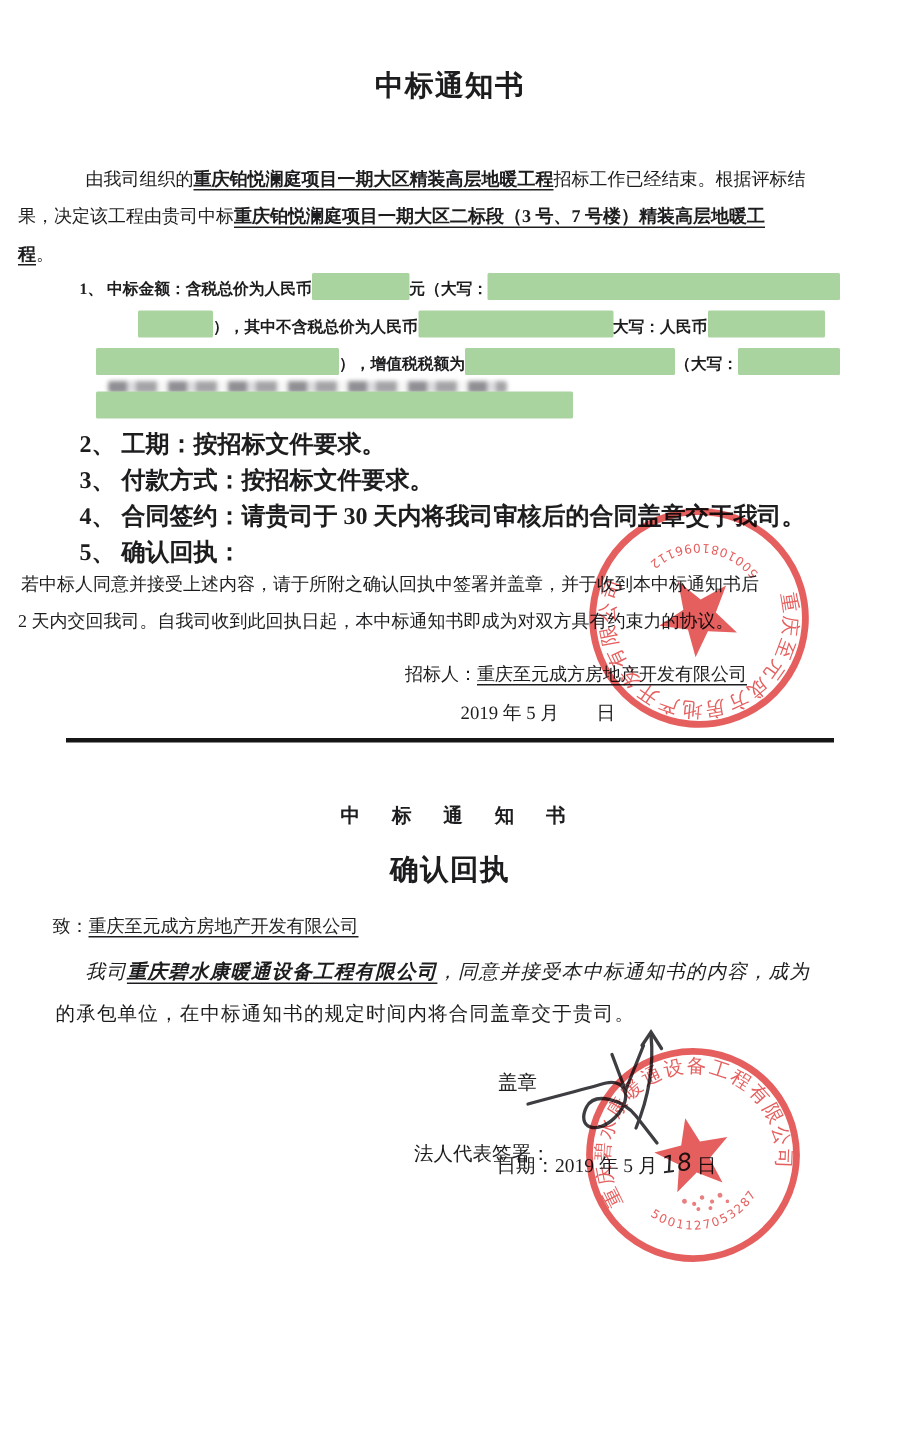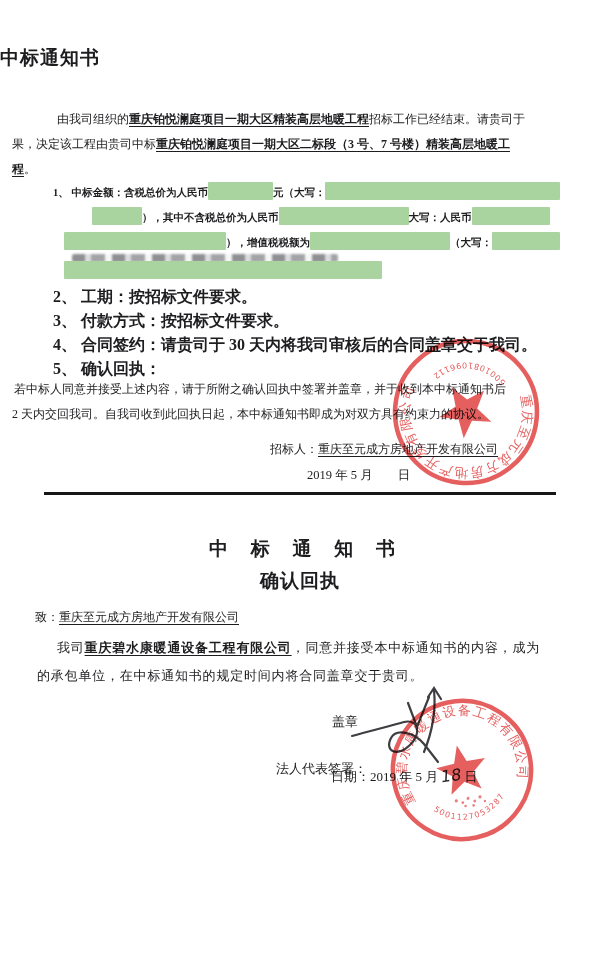--- a/index.html
+++ b/index.html
@@ -4,21 +4,21 @@
 <style>
   html,body{margin:0;padding:0;background:#e8e8e8;}
   .page{
     position:relative;width:600px;height:960px;background:#ffffff;overflow:hidden;
     font-family:"Liberation Serif","DejaVu Serif",serif;color:#1d1d20;
     margin:0 auto;
   }
   .line{position:absolute;white-space:nowrap;line-height:1.45;}
   .b{font-weight:bold;}
   .u{text-decoration:underline;text-underline-offset:3px;text-decoration-thickness:1px;}
-  .title1{left:0;right:0;top:44px;font-size:19px;font-weight:bold;letter-spacing:1px;}
+  .title1{left:0;right:0;top:44px;text-align:center;font-size:19px;font-weight:bold;letter-spacing:1px;}
   .to-line{left:57px;top:87px;font-size:12px;}
   .para1-l1{left:57px;top:111px;font-size:12px;}
   .para1-l2{left:12px;top:136px;font-size:12px;}
   .para1-l3{left:12px;top:161px;font-size:12px;}
   .item-rich{font-size:10.5px;font-weight:bold;}
   .i1a{left:53px;top:182px;}
   .i1b{left:92px;top:207px;}
   .i1c{left:64px;top:232px;}
   .i1e{left:64px;top:261px;}
   .redact{display:inline-block;height:18px;background:#a9d39f;vertical-align:-4px;border-radius:1px;}
@@ -29,24 +29,24 @@
       rgba(75,75,82,.5) 19px 33px, rgba(190,195,190,.15) 33px 40px);
     filter:blur(1.3px);border-radius:2px;
   }
   .item{font-size:16px;font-weight:bold;left:53px;}
   .i2{top:285px;} .i3{top:309px;} .i4{top:333px;} .i5{top:357px;}
   .p5a{left:14px;top:381px;font-size:12px;}
   .p5b{left:12px;top:406px;font-size:12px;}
   .bidder{left:270px;top:441px;font-size:12px;text-align:center;}
   .date1{left:307px;top:466px;font-size:12.5px;}
   .divider{position:absolute;left:44px;top:492px;width:512px;height:2.5px;background:#161616;}
-  .title2a{left:0;right:0;top:535px;text-align:center;font-size:19px;font-weight:bold;letter-spacing:9px;padding-left:13px;}
+  .title2a{left:0;right:0;top:535px;text-align:center;font-size:13px;font-weight:bold;letter-spacing:9px;padding-left:13px;}
   .title2b{left:0;right:0;top:567px;text-align:center;font-size:19px;font-weight:bold;letter-spacing:1px;}
   .to2{left:35px;top:609px;font-size:12px;}
-  .r-body1{left:57px;top:639px;font-size:13px;letter-spacing:.8px;}
+  .r-body1{left:57px;top:639px;font-size:13px;letter-spacing:.8px;font-style:italic;}
   .r-body2{left:37px;top:667px;font-size:13px;letter-spacing:.8px;}
   .seal-label{left:332px;top:713px;font-size:13px;}
   .sign-label{left:276px;top:740px;font-size:13px;margin-top:20px;}
   .date2{left:331px;top:764px;font-size:13px;}
   .hand-day{
     display:inline-block;font-family:"DejaVu Sans",sans-serif;font-style:italic;
     font-size:16px;transform:rotate(-8deg);margin:0 3px;color:#26262b;
   }
   .stamp{position:absolute;mix-blend-mode:multiply;opacity:.84;}
   .stamp1{left:390px;top:336px;}
@@ -54,21 +54,21 @@
   .signature{position:absolute;left:340px;top:678px;mix-blend-mode:multiply;}
 </style>
 </head>
 <body>
 
 <div class="page">
 
   <div class="line title1">中标通知书</div>
 
 
-  <div class="line para1-l1"><span class="">由我司组织的</span><span class="b u">重庆铂悦澜庭项目一期大区精装高层地暖工程</span><span class="">招标工作已经结束。请贵司于</span></div>
+  <div class="line para1-l1"><span class="">由我司组织的</span><span class="b u">重庆铂悦澜庭项目一期大区精装高层地暖工程</span><span class="">招标工作已经结束。根据评标结</span></div>
   <div class="line para1-l2"><span class="">果，决定该工程由贵司中标</span><span class="b u">重庆铂悦澜庭项目一期大区二标段（3 号、7 号楼）精装高层地暖工</span></div>
   <div class="line para1-l3"><span class="b u">程</span><span class="">。</span></div>
 
   <div class="line item-rich i1a"><span class="b ">1、 中标金额：含税总价为人民币</span><span class="redact" style="width: 65px;"></span><span class="b ">元（大写：</span><span class="redact" style="width: 235px;"></span></div>
   <div class="line item-rich i1b"><span class="redact" style="width: 50px;"></span><span class="b ">），其中不含税总价为人民币</span><span class="redact" style="width: 130px;"></span><span class="b ">大写：人民币</span><span class="redact" style="width: 78px;"></span></div>
   <div class="line item-rich i1c"><span class="redact" style="width: 162px;"></span><span class="b ">），增值税税额为</span><span class="redact" style="width: 140px;"></span><span class="b ">（大写：</span><span class="redact" style="width: 68px;"></span></div>
   <div class="smudge"></div>
   <div class="line item-rich i1e"><span class="redact" style="width: 318px;"></span></div>
 
   <div class="line item i2">2、 工期：按招标文件要求。</div>

